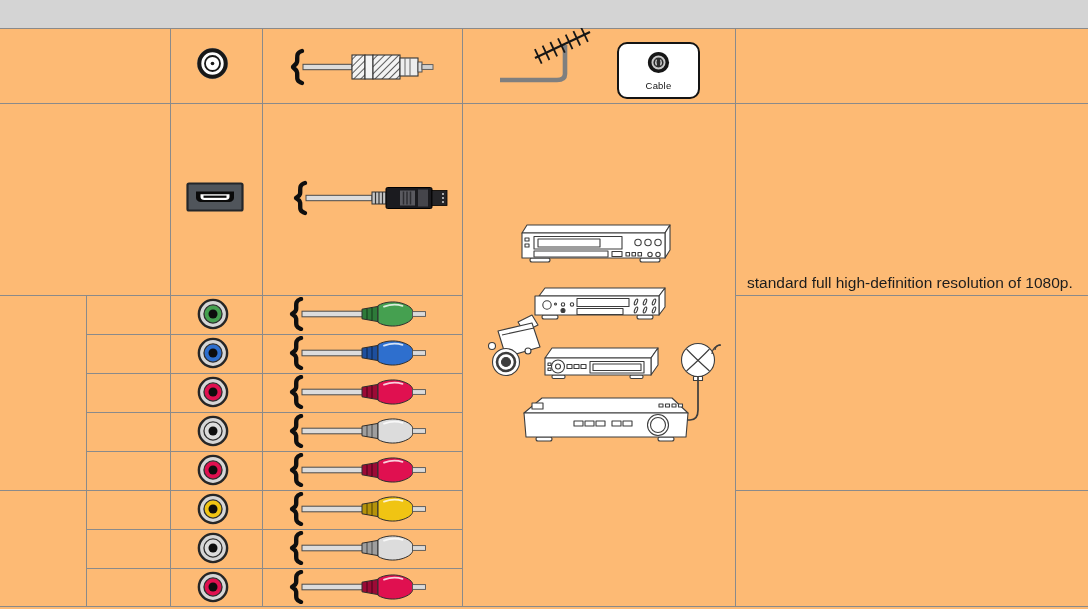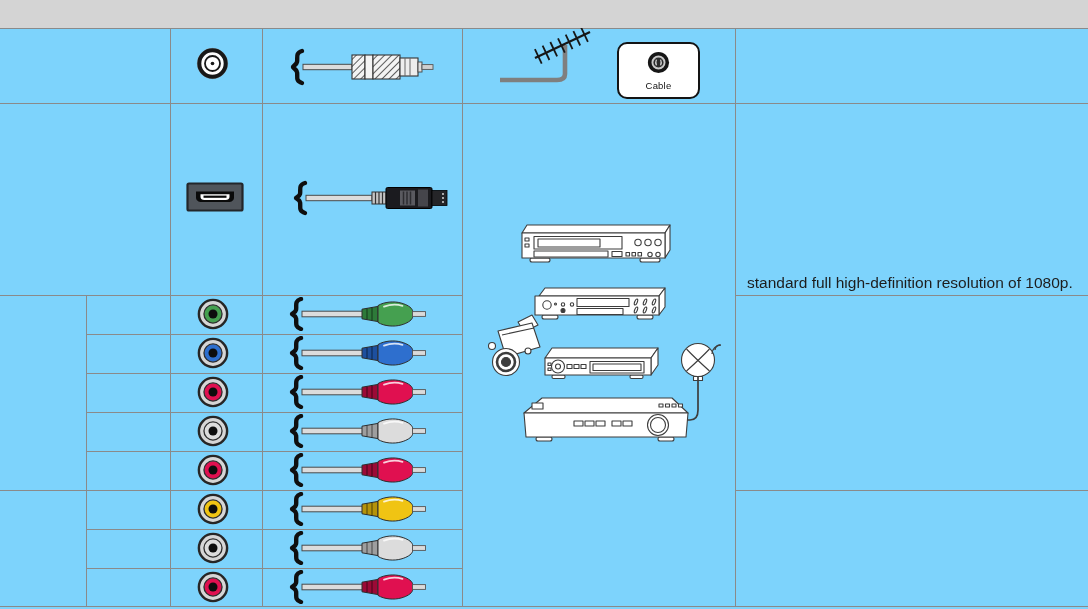--- a/index.html
+++ b/index.html
@@ -1,16 +1,16 @@
 <!DOCTYPE html>
 <html><head>
 <meta charset="utf-8">
 <style>
   html,body{margin:0;padding:0;background:#fff;}
-  #page{position:relative;width:1088px;height:609px;background:#7dd3fc;overflow:hidden;
+  #page{position:relative;width:1088px;height:609px;background:#fdba74;overflow:hidden;
         font-family:"Liberation Sans", sans-serif;color:var(--text,#222);}
   .hline{position:absolute;height:1px;background:var(--line,#8a8a8a);}
   .vline{position:absolute;width:1px;background:var(--line,#8a8a8a);}
   #header-bar{position:absolute;left:0;top:0;width:1088px;height:28px;background:var(--header-bg,#d4d4d4);}
   .abs{position:absolute;}
   .subrow{position:absolute;left:0;width:462px;height:39px;}
   .jack{position:absolute;left:197px;top:3px;width:32px;height:32px;}
   .jack svg{display:block;width:32px;height:32px;}
   .cab{position:absolute;left:288px;top:2px;width:144px;height:34px;}
   .cab svg{display:block;width:144px;height:34px;}

